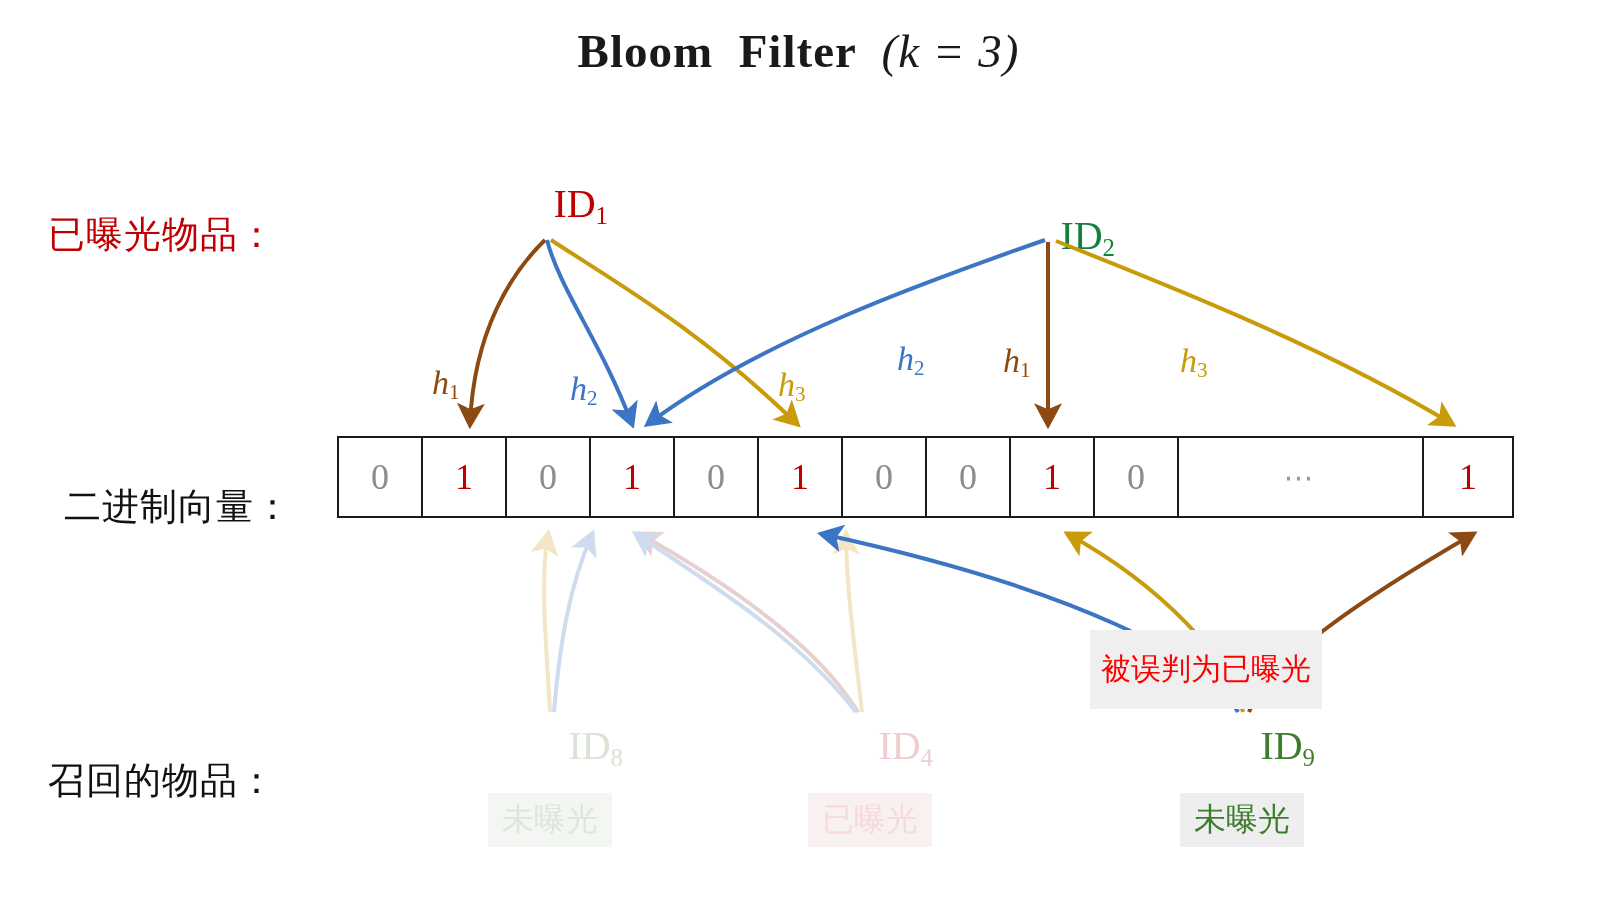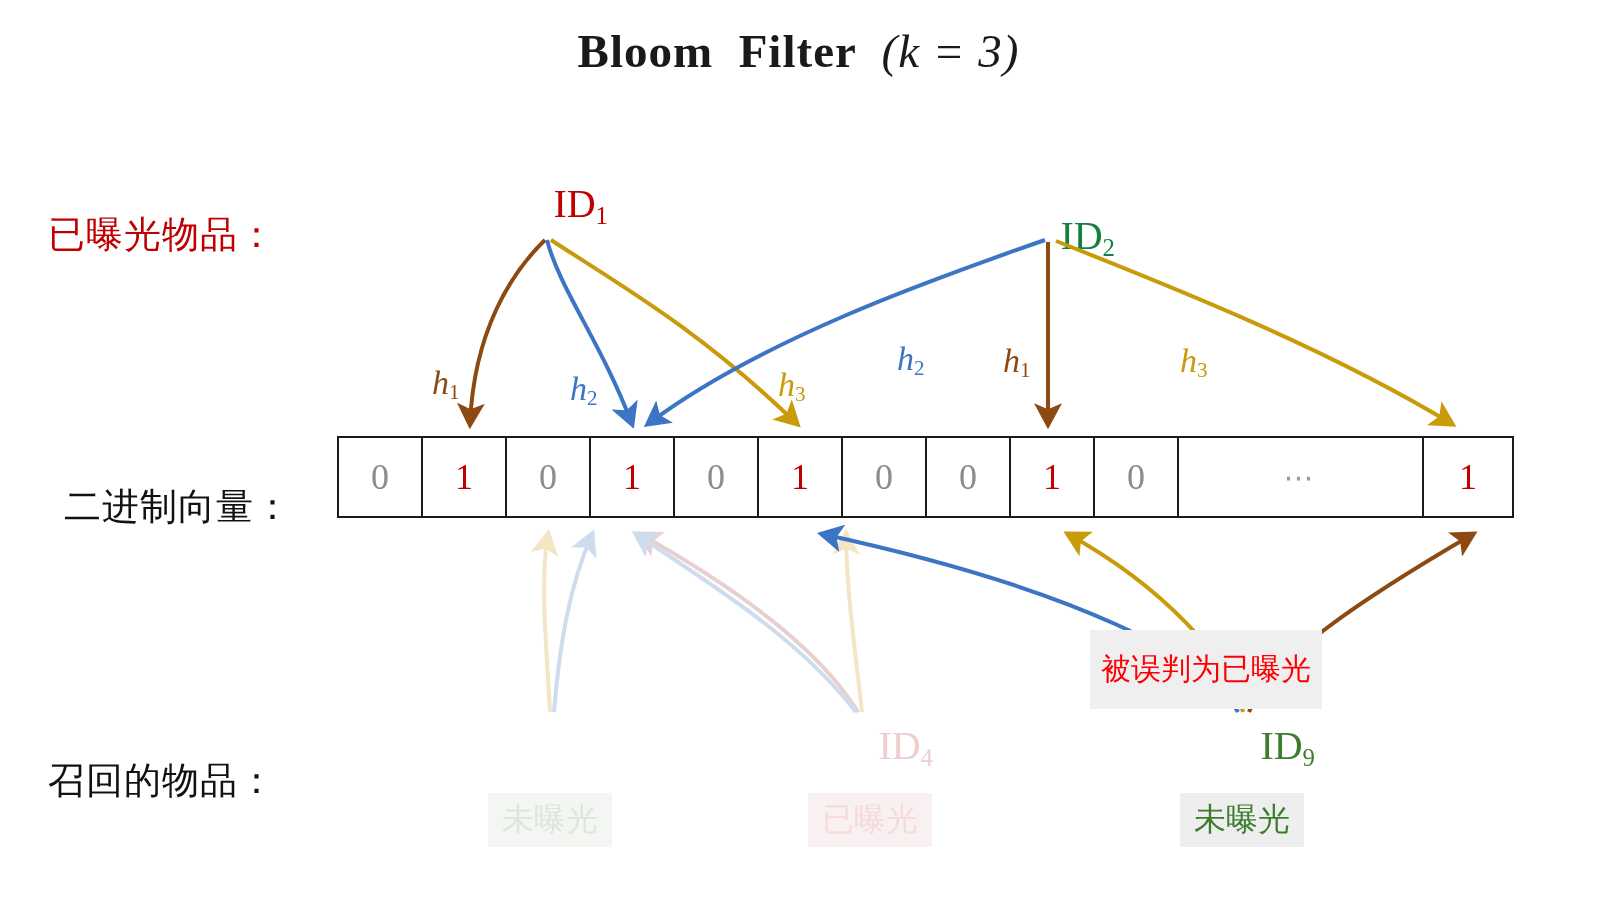--- a/index.html
+++ b/index.html
@@ -206,20 +206,21 @@
     <div class="cell">0</div>
     <div class="cell">0</div>
     <div class="cell one">1</div>
     <div class="cell">0</div>
     <div class="cell wide">⋯</div>
     <div class="cell one last">1</div>
   </div>
 
   <div id="callout">被误判为已曝光</div>
 
+  <div class="idnode" id="id8"><span>ID</span><sub>8</sub></div>
   <div class="badge" id="badge8">未曝光</div>
 
   <div class="idnode" id="id4"><span>ID</span><sub>4</sub></div>
   <div class="badge" id="badge4">已曝光</div>
 
   <div class="idnode" id="id9"><span>ID</span><sub>9</sub></div>
   <div class="badge" id="badge9">未曝光</div>
 
 </div>
 

